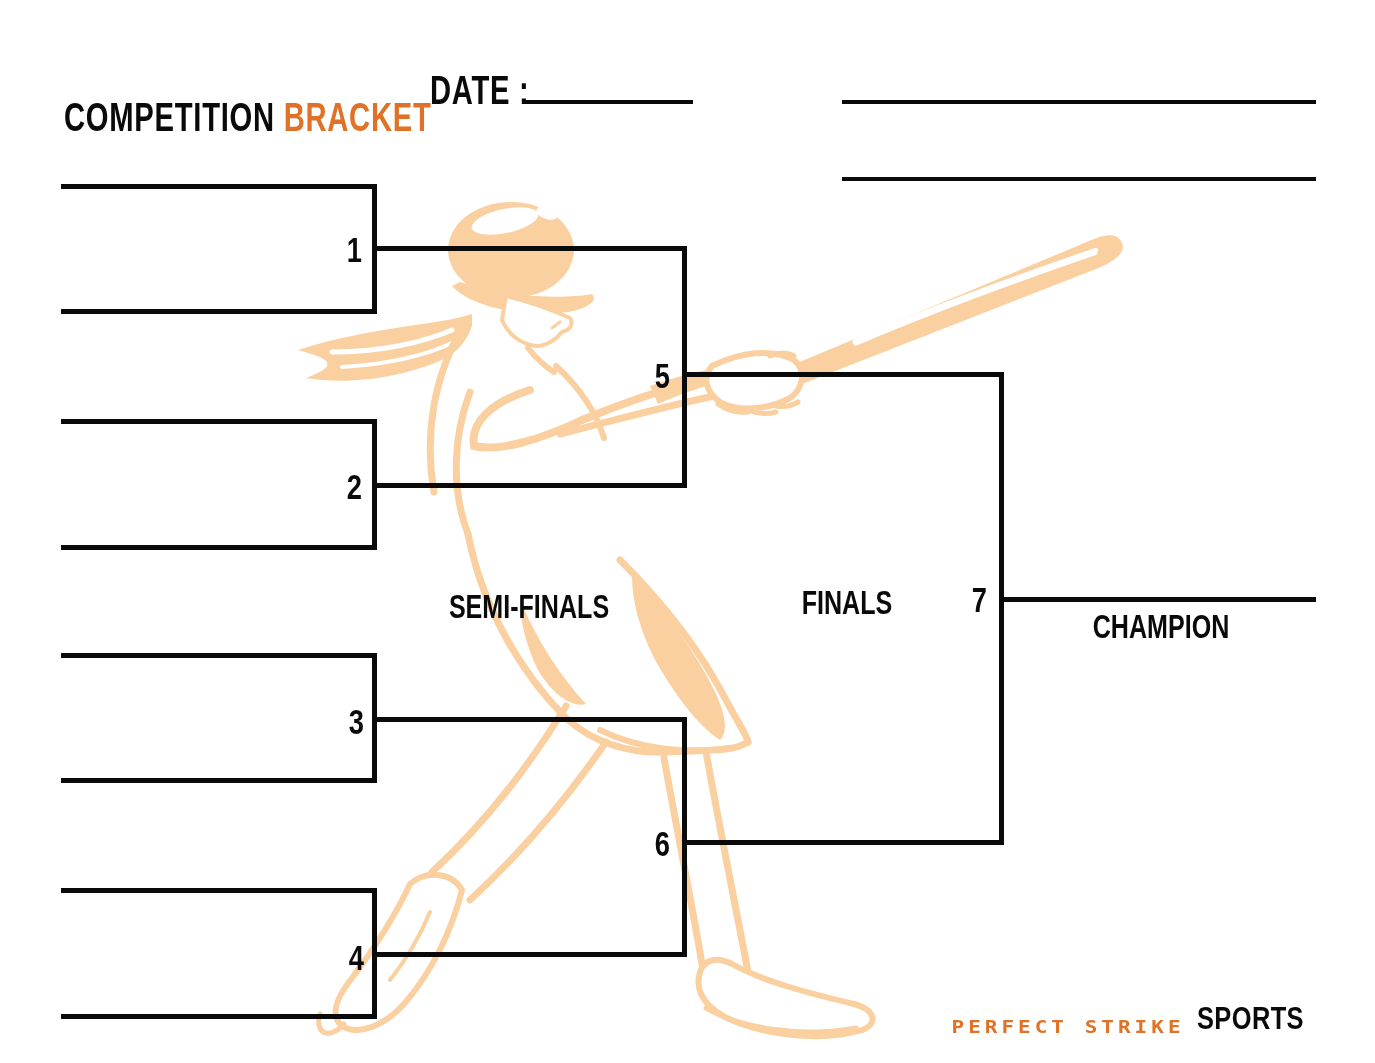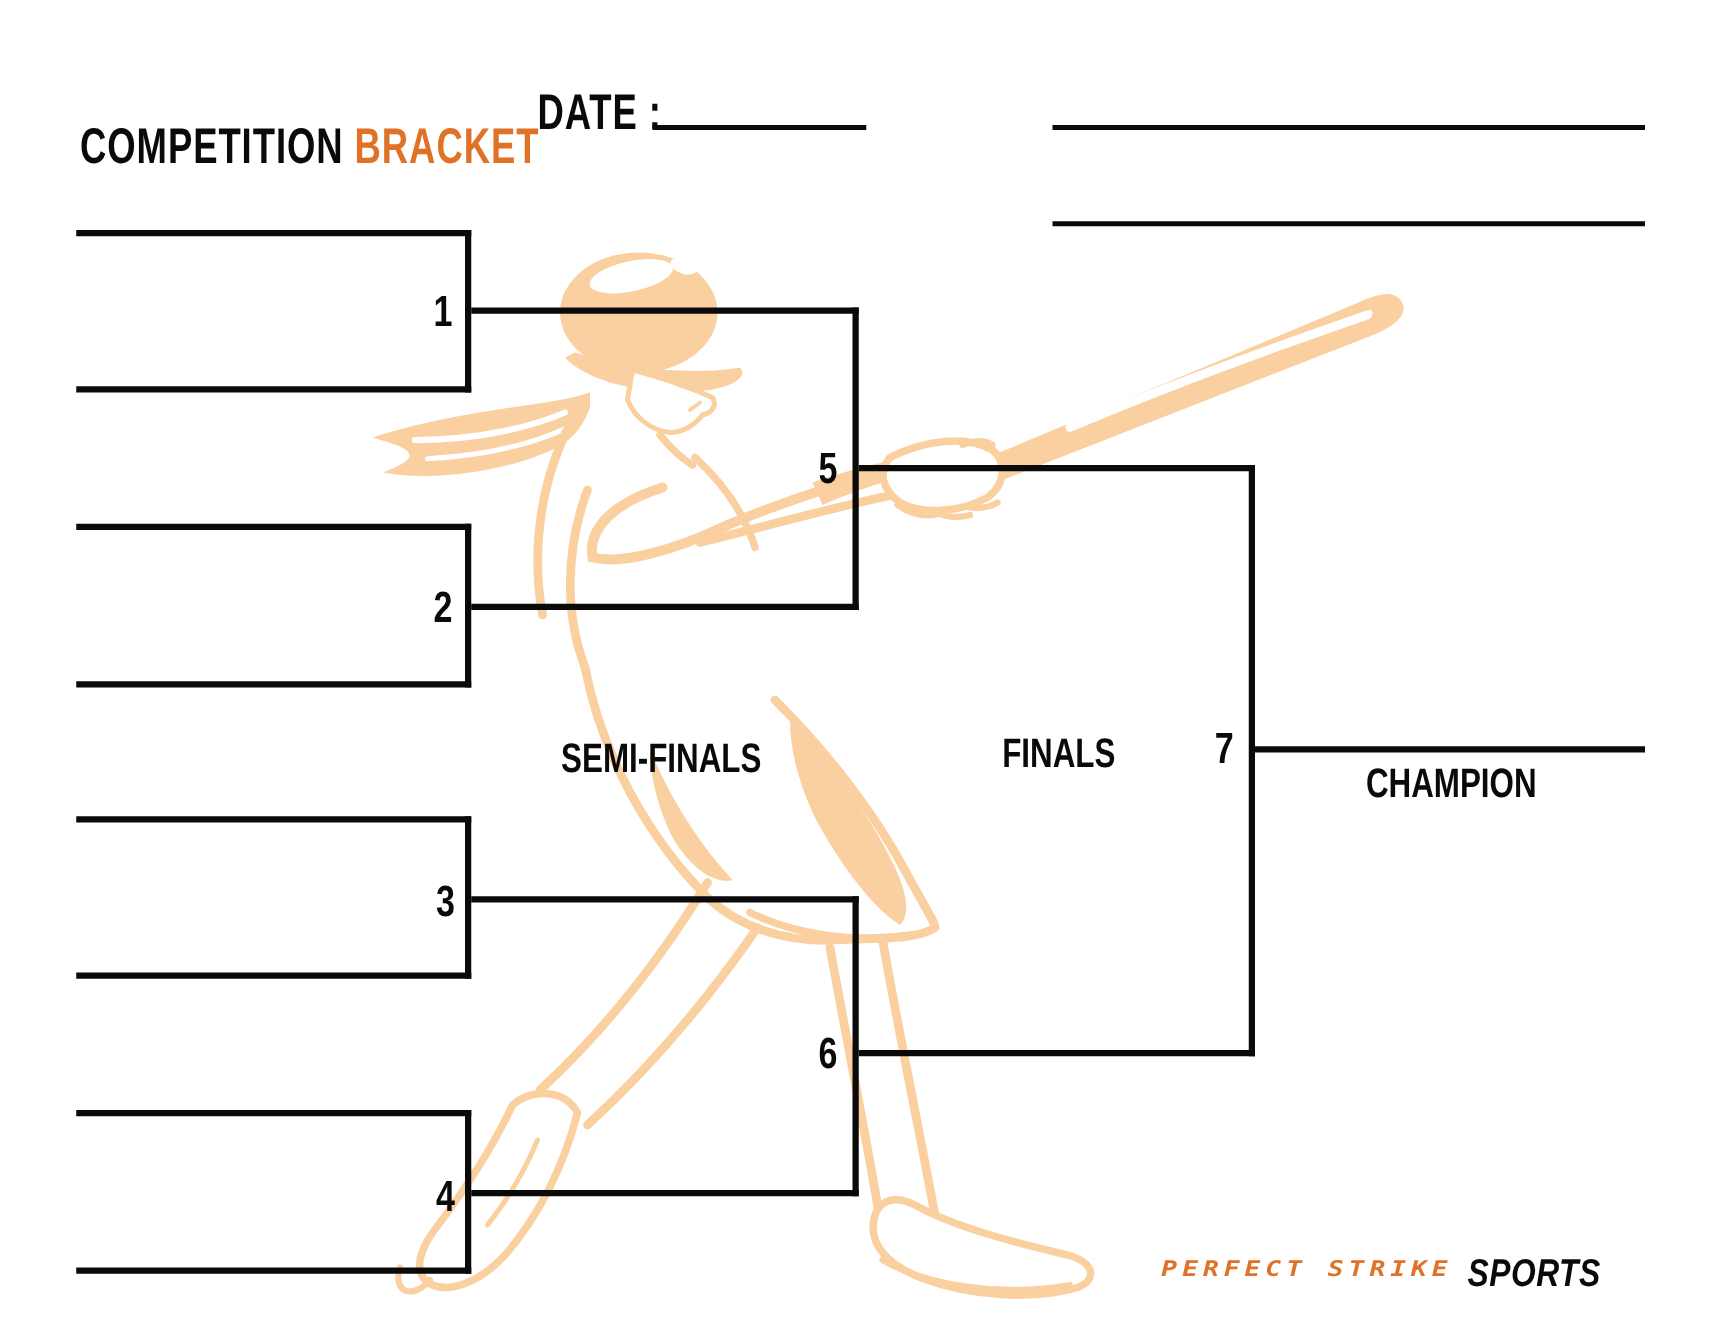--- a/index.html
+++ b/index.html
@@ -37,22 +37,22 @@
   }
   .round-label{
     font-size:33px;font-weight:900;letter-spacing:0px;
     transform:translate(-50%,-50%) scaleX(.76);
   }
   .num{
     width:48px;text-align:right;font-size:35px;font-weight:900;
     transform:translateY(-50%) scaleX(.78);transform-origin:right center;
   }
   .brand{
-    position:absolute;z-index:3;right:71px;top:1001px;
-    display:flex;align-items:flex-start;gap:12px;white-space:nowrap;font-style:italic;
+    position:absolute;z-index:3;right:48px;top:1001px;
+    display:flex;align-items:flex-end;gap:12px;white-space:nowrap;
   }
   .brand .accent-name{
     color:var(--accent);
     font-family:"DejaVu Sans Mono", monospace;
     font-weight:bold;font-size:21px;letter-spacing:4px;
     transform:scaleY(.82);transform-origin:center bottom;
   }
   .brand .black-name{
     color:var(--ink);font-size:31px;font-weight:900;
     transform:scaleX(.82);transform-origin:left bottom;letter-spacing:0.5px;

